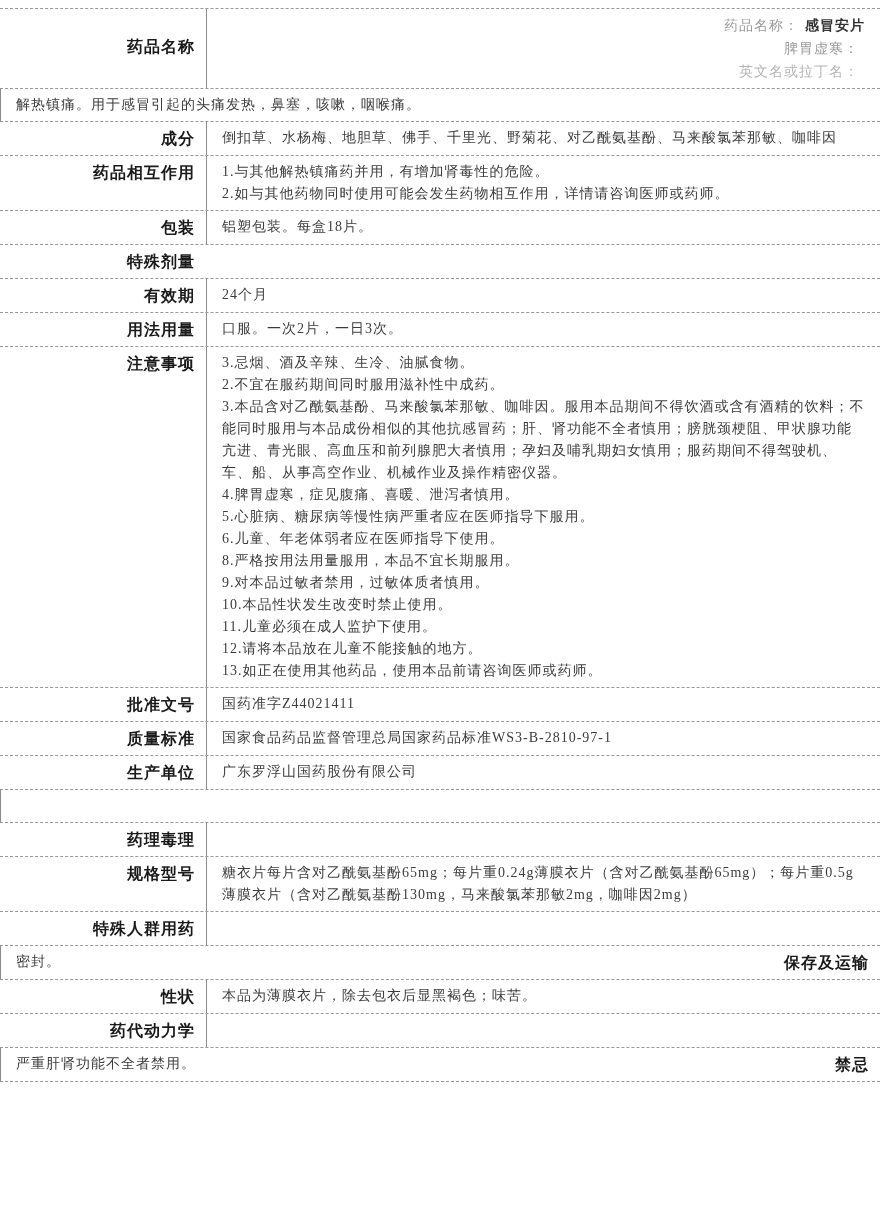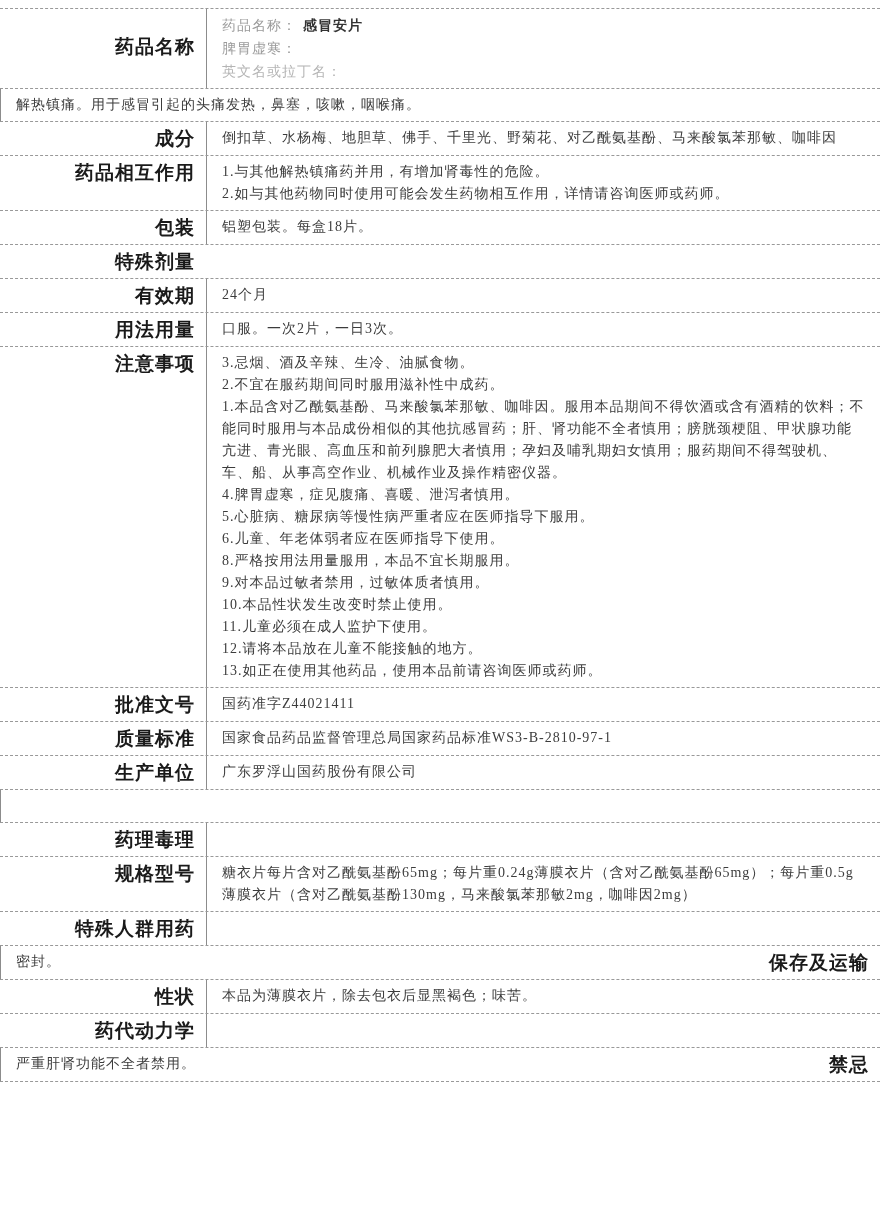--- a/index.html
+++ b/index.html
@@ -25,41 +25,41 @@
     display:flex;
     min-height:33px;
     border-top:1px dashed var(--border);
     align-items:stretch;
   }
   .cell{min-height:100%;}
   .cell.label{
     flex:0 0 206px;width:206px;
     text-align:right;
     padding:6px 11px 6px 0;
-    font-size:19px;font-weight:bold;
+    font-size:16px;font-weight:bold;
     letter-spacing:1px;
     color:var(--label);
     line-height:21px;
   }
   .cell.value{
     flex:1 1 auto;
     border-left:1px solid var(--vline);
     padding:5px 15px 5px 15px;
     font-size:14px;
     letter-spacing:1px;
     color:var(--body);
     line-height:22px;
   }
   .row.no-divider .cell.value{border-left-color:transparent;}
   .row.name-row .cell.label{
     align-self:center;
     padding-top:0;padding-bottom:4px;
   }
   .line{min-height:22px;}
-  .field-line{min-height:23px;line-height:23px;}
+  .field-line{min-height:23px;line-height:23px;text-align:right;}
   .field-key{color:var(--muted);}
   .field-key.light{color:var(--muted2);}
   .field-value{color:var(--name-value);font-weight:bold;padding-left:6px;}
 </style>
 </head>
 <body>
 
 <div class="page">
   <div class="drug-table">
   <div class="row name-row">
@@ -118,21 +118,21 @@
     <div class="cell value">
           <div class="line">口服。一次2片，一日3次。</div>
         </div>
   </div>
 
   <div class="row">
     <div class="cell label">注意事项</div>
     <div class="cell value">
           <div class="line">3.忌烟、酒及辛辣、生冷、油腻食物。</div>
           <div class="line">2.不宜在服药期间同时服用滋补性中成药。</div>
-          <div class="line">1.本品含对乙酰氨基酚、马来酸氯苯那敏、咖啡因。服用本品期间不得饮酒或含有酒精的饮料；不能同时服用与本品成份相似的其他抗感冒药；肝、肾功能不全者慎用；膀胱颈梗阻、甲状腺功能亢进、青光眼、高血压和前列腺肥大者慎用；孕妇及哺乳期妇女慎用；服药期间不得驾驶机、车、船、从事高空作业、机械作业及操作精密仪器。</div>
+          <div class="line">3.本品含对乙酰氨基酚、马来酸氯苯那敏、咖啡因。服用本品期间不得饮酒或含有酒精的饮料；不能同时服用与本品成份相似的其他抗感冒药；肝、肾功能不全者慎用；膀胱颈梗阻、甲状腺功能亢进、青光眼、高血压和前列腺肥大者慎用；孕妇及哺乳期妇女慎用；服药期间不得驾驶机、车、船、从事高空作业、机械作业及操作精密仪器。</div>
           <div class="line">4.脾胃虚寒，症见腹痛、喜暖、泄泻者慎用。</div>
           <div class="line">5.心脏病、糖尿病等慢性病严重者应在医师指导下服用。</div>
           <div class="line">6.儿童、年老体弱者应在医师指导下使用。</div>
           <div class="line">8.严格按用法用量服用，本品不宜长期服用。</div>
           <div class="line">9.对本品过敏者禁用，过敏体质者慎用。</div>
           <div class="line">10.本品性状发生改变时禁止使用。</div>
           <div class="line">11.儿童必须在成人监护下使用。</div>
           <div class="line">12.请将本品放在儿童不能接触的地方。</div>
           <div class="line">13.如正在使用其他药品，使用本品前请咨询医师或药师。</div>
         </div>

